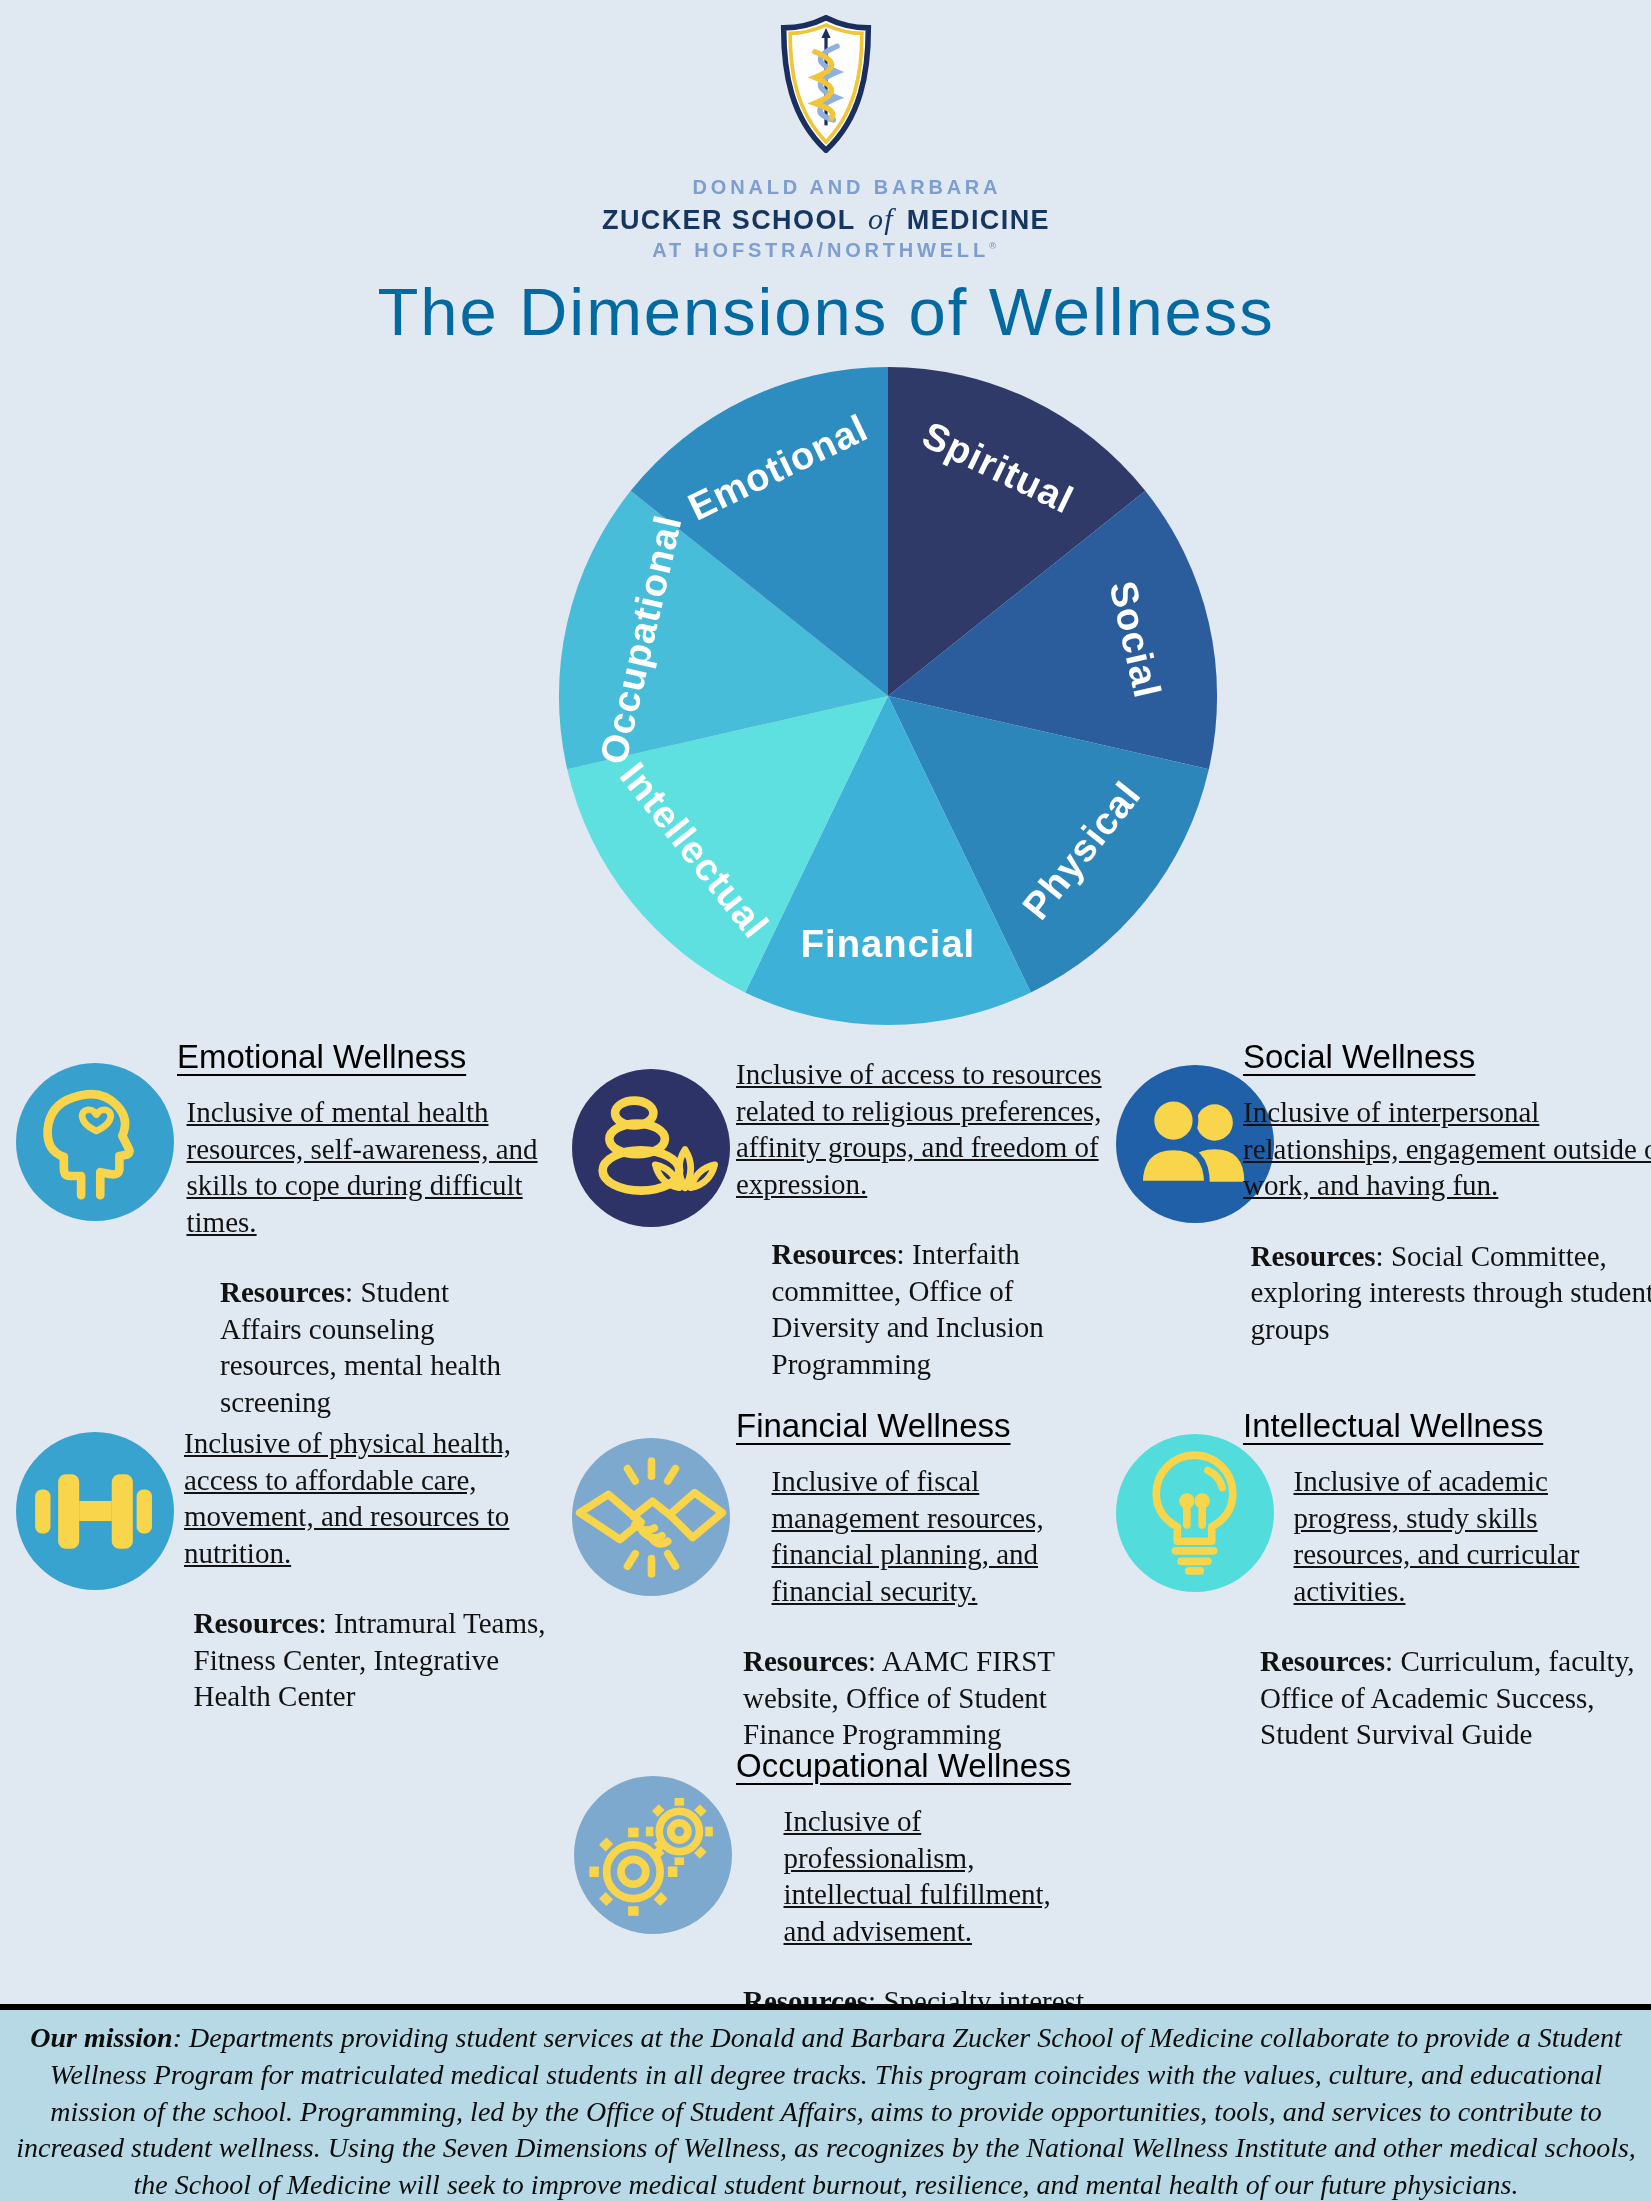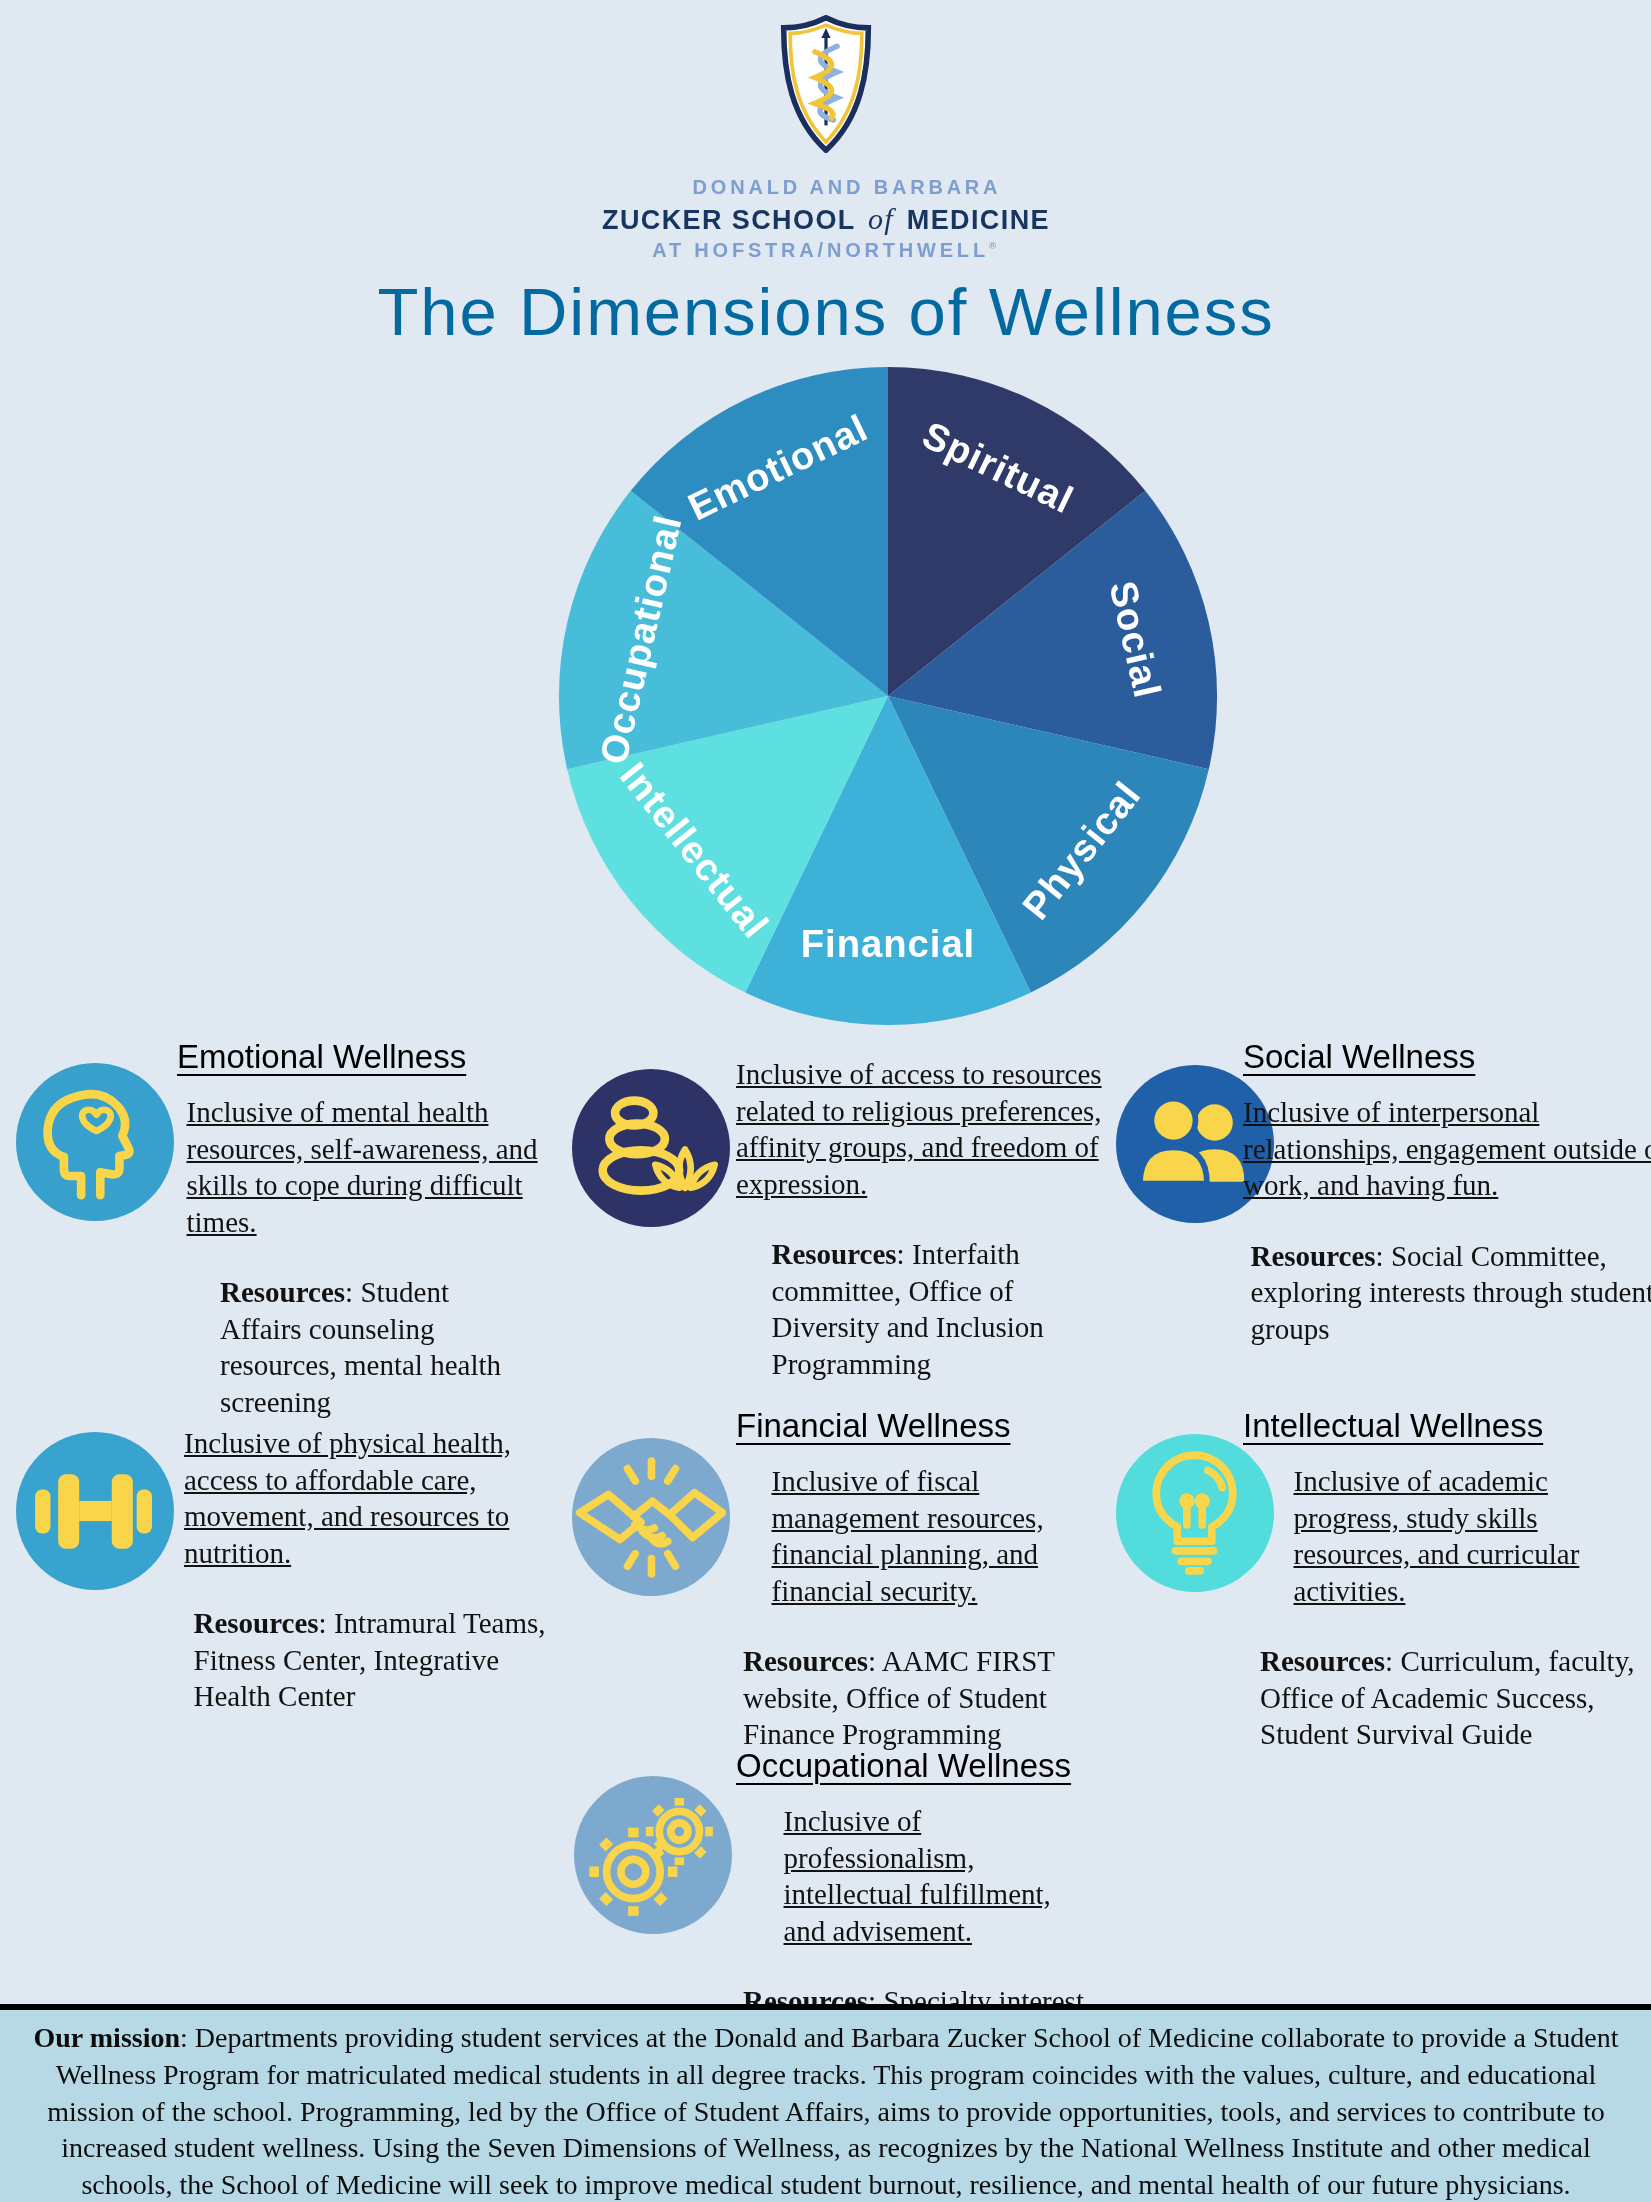--- a/index.html
+++ b/index.html
@@ -45,21 +45,21 @@
   .w-emotional-desc{max-width:382px;}   .w-emotional-res{max-width:315px;}
   .w-spiritual-desc{max-width:430px;}   .w-spiritual-res{max-width:330px;}
   .w-social-desc{max-width:449px;}      .w-social-res{max-width:425px;}
   .w-physical-desc{max-width:387px;}    .w-physical-res{max-width:368px;}
   .w-financial-desc{max-width:330px;}   .w-financial-res{max-width:387px;}
   .w-intellectual-desc{max-width:339px;}.w-intellectual-res{max-width:406px;}
   .w-occupational-desc{max-width:306px;}.w-occupational-res{max-width:387px;}
 
   
   .mission{left:0;top:2004px;width:1652px;height:199px;background:#b7d9e6;
-           border-top:6.7px solid #000;box-sizing:border-box;}
+           border-top:6.7px solid #000;box-sizing:border-box;font-style:italic;}
   .mission p{margin:9.6px auto 0;width:1625px;text-align:center;
              font-family:"Liberation Serif",serif;font-size:28px;line-height:1.32;color:#0d0d0d;}
   .mission b{font-weight:bold;}
 </style>
 </head>
 <body>
 
 <div class="abs shield">
   <svg viewBox="0 0 100 150">
     <path d="M50 3 C66 11 84 14 96 14 C96 62 88 112 50 147 C12 112 4 62 4 14 C16 14 34 11 50 3 Z" fill="#ffffff" stroke="#1b2f5e" stroke-width="6"></path>

